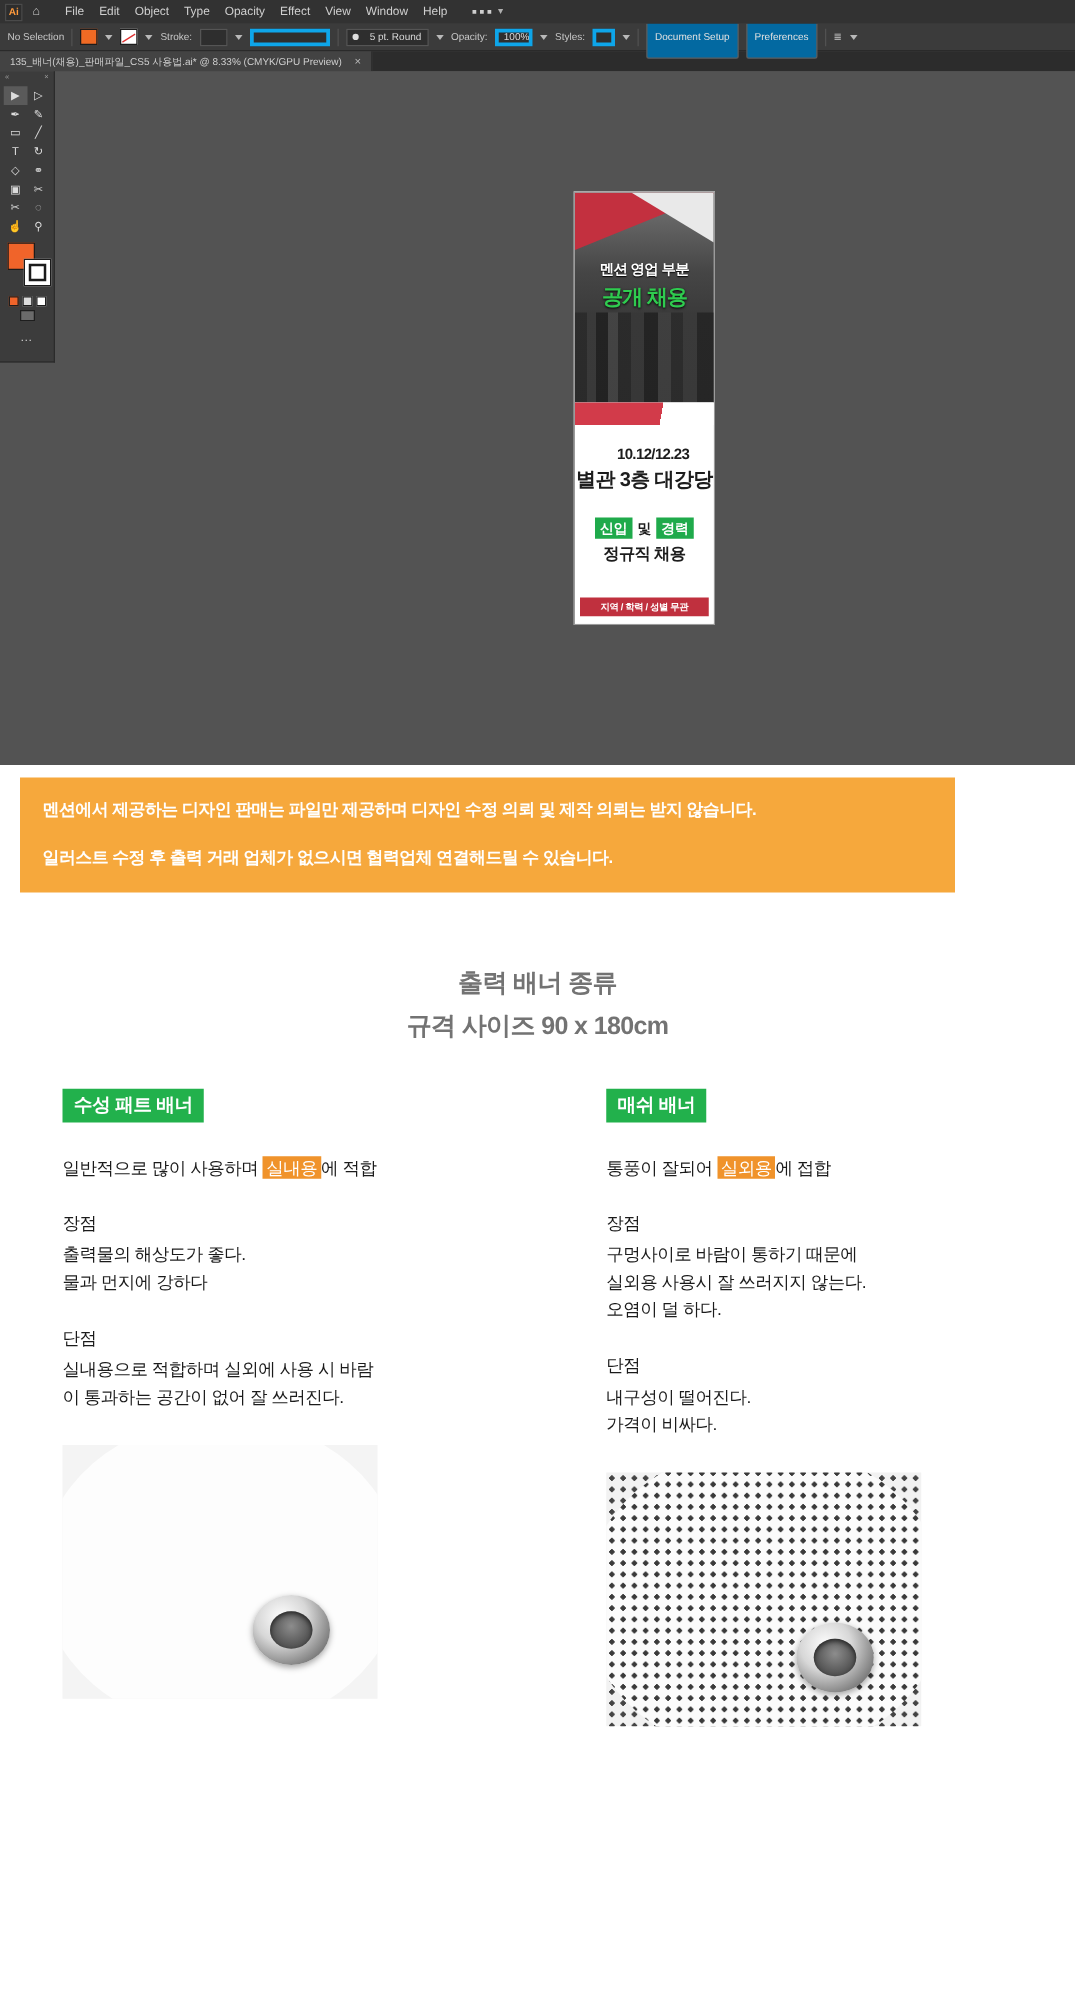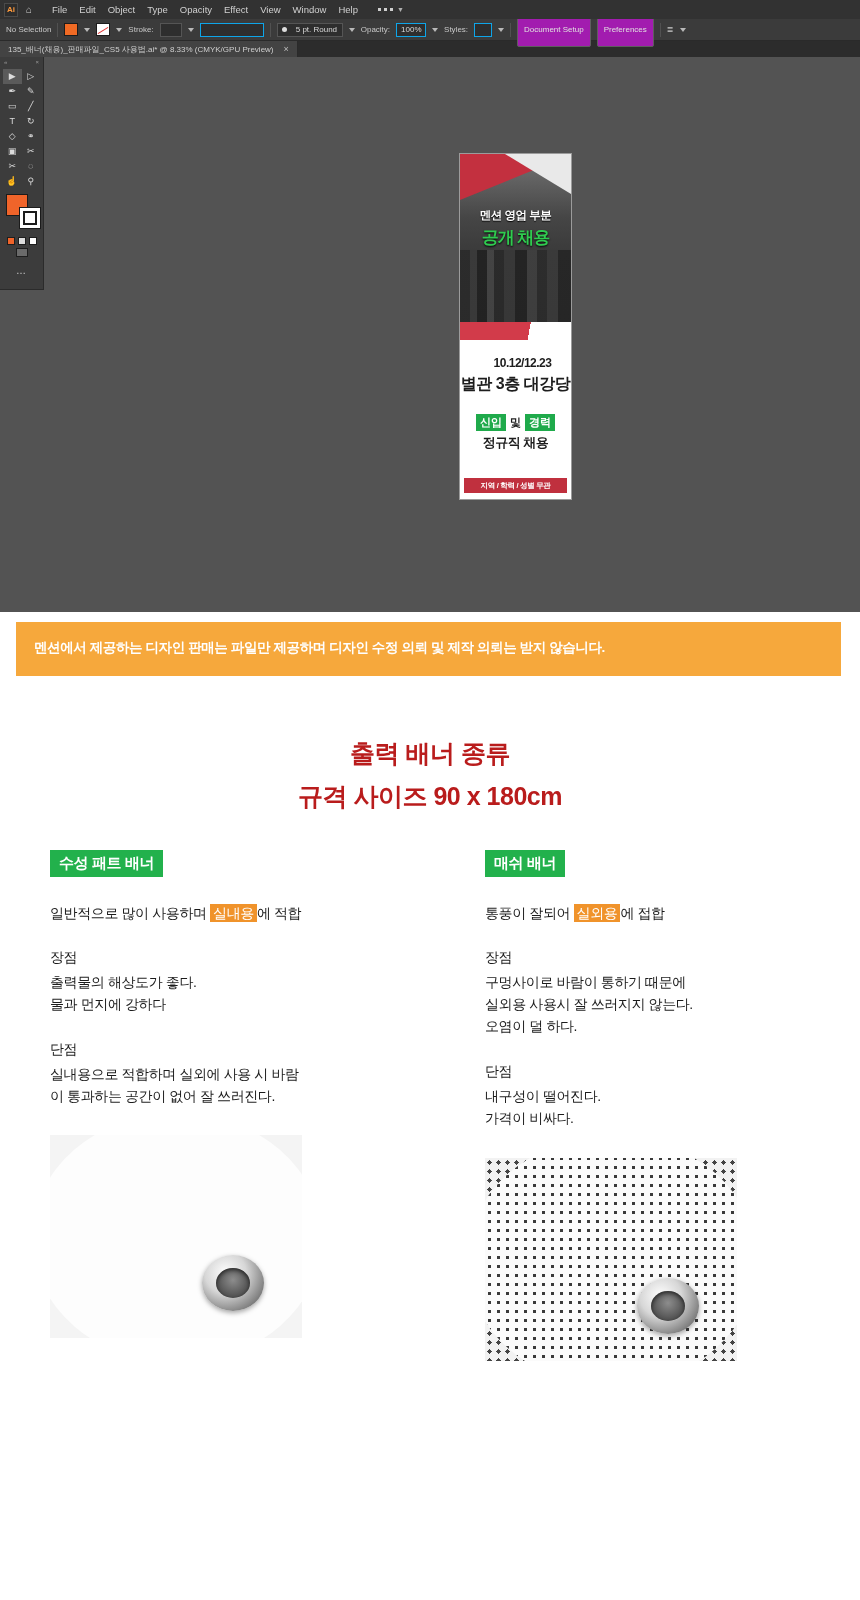--- a/index.html
+++ b/index.html
@@ -40,25 +40,25 @@
   .swatch-stroke:after {
     content: ""; position: absolute; left: 0; top: 50%; width: 100%; height: 1px;
     background: #e03030; transform: rotate(-32deg);
   }
   .mini-caret { width: 0; height: 0; border-left: 3px solid transparent; border-right: 3px solid transparent; border-top: 4px solid #b9b9b9; }
   .combo {
     height: 14px; background: #2e2e2e; border: 1px solid #555; display: flex;
     align-items: center; padding: 0 4px; gap: 9px; font-size: 8px; color: #d8d8d8;
   }
   .field {
-    height: 14px; background: #2e2e2e; border: 1px solid #0ea5e9; display: flex;
+    height: 14px; background: #2e2e2e; border: 3px solid #0ea5e9; display: flex;
     align-items: center; padding: 0 4px; font-size: 8px; color: #d8d8d8;
   }
   .btn {
-    height: 15px; background: #a21caf; border: 1px solid #5e5e5e; border-radius: 2px;
+    height: 15px; background: #0369a1; border: 1px solid #5e5e5e; border-radius: 2px;
     display: flex; align-items: center; padding: 16px 6px; font-size: 8px; color: #e0e0e0;
   }
   .sep { width: 1px; height: 14px; background: #515151; }
 
   .tabbar { height: 16px; background: #2c2c2c; display: flex; align-items: flex-end; }
   .doctab {
     height: 16px; background: #434343; border-right: 1px solid #2a2a2a;
     display: flex; align-items: center; padding: 0 8px 0 8px; gap: 10px;
     color: #cfcfcf; font-size: 8px;
   }
@@ -147,31 +147,31 @@
     color: #1d1d1d; font-size: 13px; font-weight: bold; letter-spacing: -.5px;
   }
   .bn-foot {
     position: absolute; left: 4px; right: 4px; bottom: 8px; height: 15px;
     background: #c0303e; display: flex; align-items: center; justify-content: center;
     color: #fff; font-size: 7.5px; font-weight: bold; letter-spacing: -.3px;
   }
 
   
   .notice {
-    width: 825px; margin: 10px 0 0 16px; background: #f6a83c;
+    width: 748px; margin: 10px 0 0 16px; background: #f6a83c;
     padding: 17px 18px 19px 18px;
   }
   .notice p { margin: 0; color: #ffffff; font-size: 13.5px; font-weight: bold; letter-spacing: -.4px; }
   .notice p + p { margin-top: 20px; }
 
   
   .info { padding: 56px 0 0 0; }
   .info h1 {
-    margin: 0; text-align: center; color: #b91c1c;
-    font-size: 25px; font-weight: bold; letter-spacing: -.5px; line-height: 1.72;
+    margin: 0; text-align: center; color: #737373;
+    font-size: 20px; font-weight: bold; letter-spacing: -.5px; line-height: 1.72;
   }
   .cols { display: flex; padding: 32px 0 0 0; }
   .col { width: 430px; padding-left: 50px; }
   .col:last-child { padding-left: 55px; }
   .head-badge {
     display: inline-block; background: #22b14c; color: #ffffff;
     font-size: 15px; font-weight: bold; padding: 4px 9px; letter-spacing: -.4px;
   }
   .lead { margin: 28px 0 0 0; font-size: 14px; color: #1b1b1b; letter-spacing: -.4px; }
   .hl { background: #f0932b; color: #ffffff; padding: 1px 3px; }
@@ -337,20 +337,21 @@
           <div class="bn-reg">정규직 채용</div>
           <div class="bn-foot">지역 / 학력 / 성별 무관</div>
         </div>
       </div>
 
     </div>
   </div>
 
   <div class="notice">
     <p>멘션에서 제공하는 디자인 판매는 파일만 제공하며 디자인 수정 의뢰 및 제작 의뢰는 받지 않습니다.</p>
+    <p>일러스트 수정 후 출력 거래 업체가 없으시면 협력업체 연결해드릴 수 있습니다.</p>
   </div>
 
   <div class="info">
     <h1>
       <span>출력 배너 종류</span><br>
       <span>규격 사이즈 90 x 180cm</span>
     </h1>
 
     <div class="cols">
 

